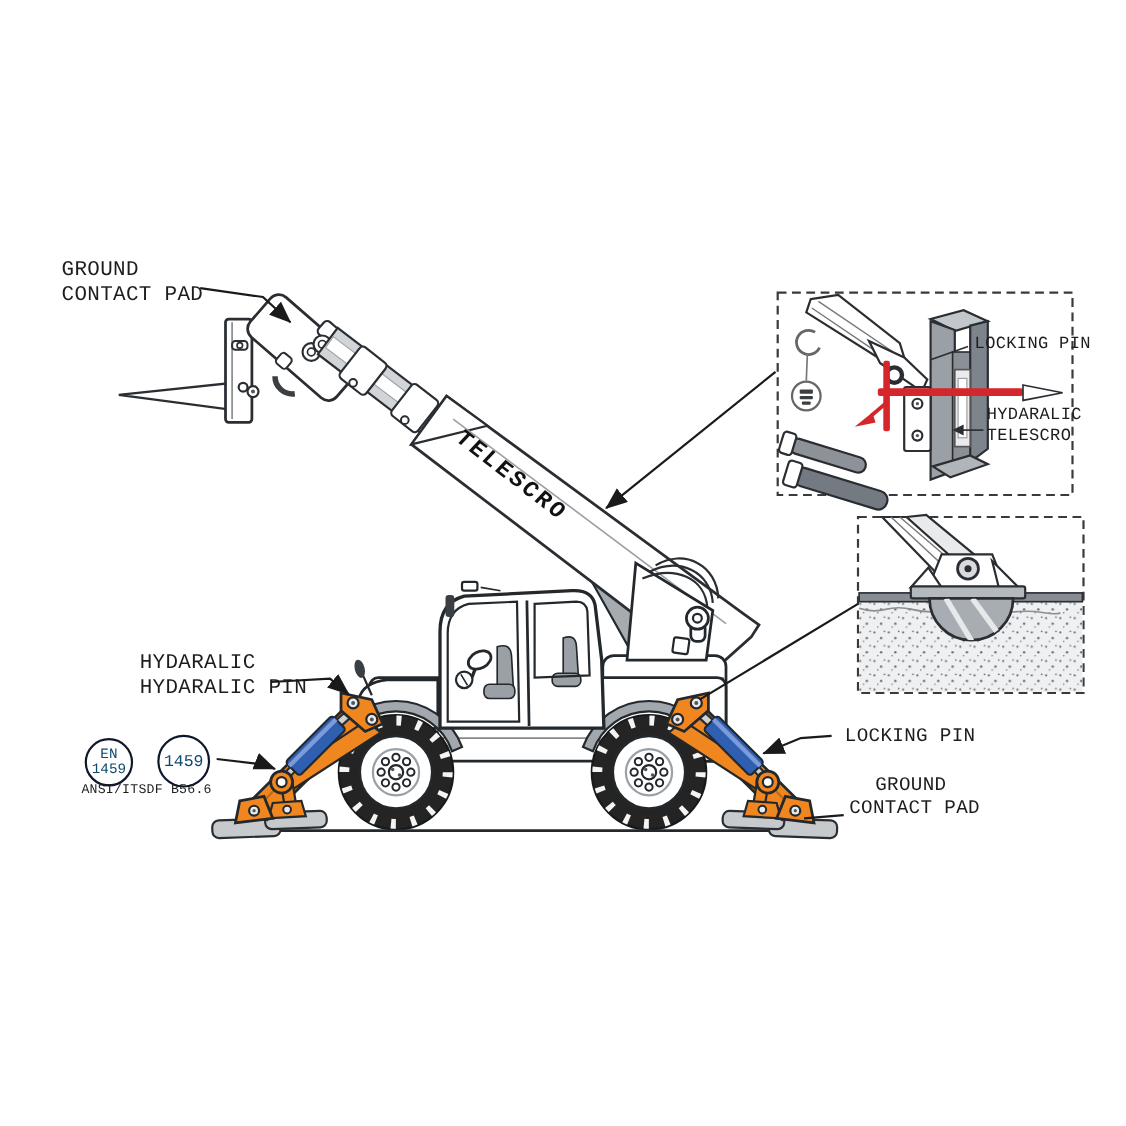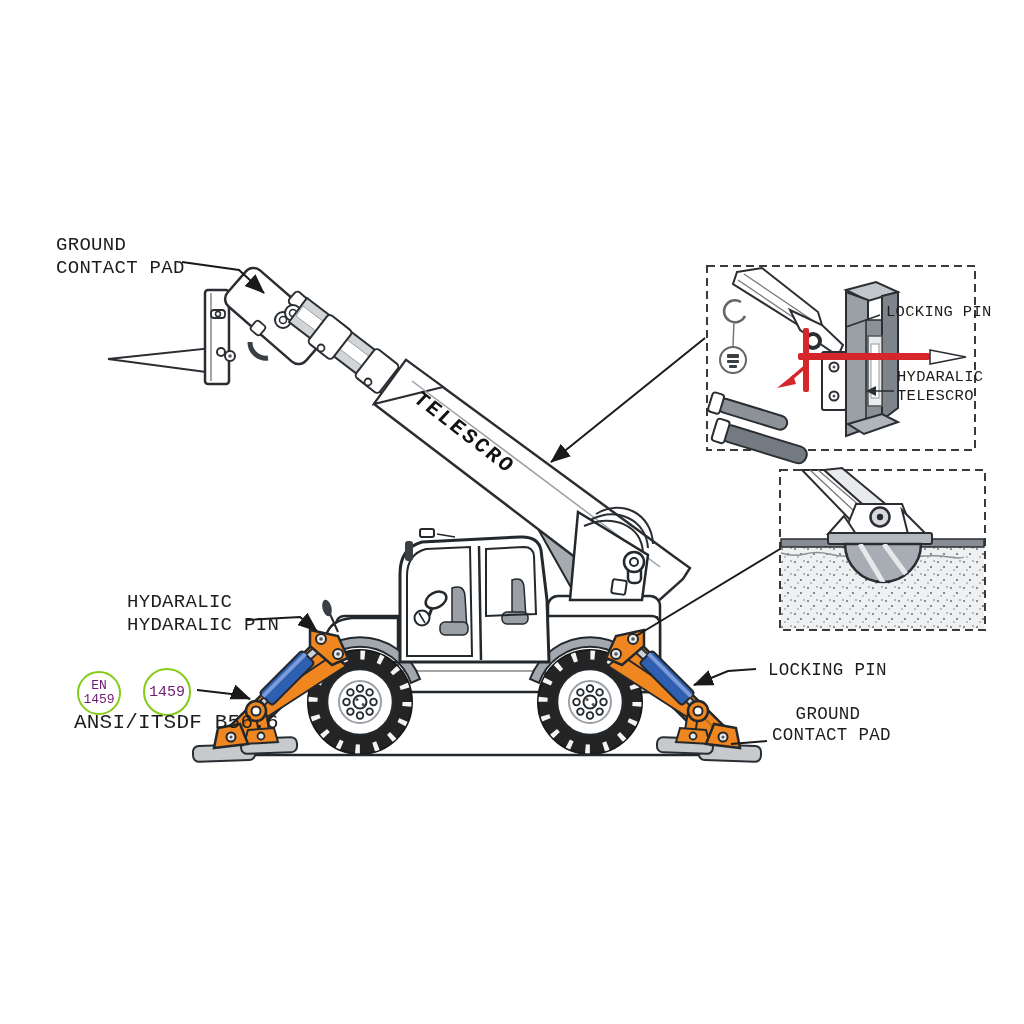--- a/index.html
+++ b/index.html
@@ -4,25 +4,25 @@
 <style>
   html,body{margin:0;padding:0;background:#ffffff;}
   #canvas{position:relative;width:1024px;height:1024px;background:#ffffff;overflow:hidden;
           font-family:Liberation Mono, monospace;}
   #scene{position:absolute;left:0;top:0;}
   .lbl{position:absolute;color:#1d1d1d;white-space:nowrap;letter-spacing:.3px;}
   .lbl .ln{display:block;}
   .big{font-size:19px;line-height:23px;}
   .mid{font-size:17.5px;line-height:21px;}
   .small{font-size:15.5px;line-height:19px;}
-  .badge{position:absolute;border:2px solid #84cc16;border-radius:50%;display:flex;
-         flex-direction:column;align-items:center;justify-content:center;color:#701a75;background:#fff;}
+  .badge{position:absolute;border:2px solid #0f172a;border-radius:50%;display:flex;
+         flex-direction:column;align-items:center;justify-content:center;color:#0c4a6e;background:#fff;}
   #badge-en{left:77px;top:671px;width:40px;height:40px;font-size:13px;line-height:14px;}
   #badge-1459{left:143px;top:668px;width:44px;height:44px;font-size:15px;}
-  #ansi{left:74px;top:711px;font-size:21px;letter-spacing:.2px;}
+  #ansi{left:74px;top:711px;font-size:12px;letter-spacing:.2px;}
   #boom-brand{left:424px;top:388px;font-size:21px;font-weight:800;letter-spacing:2.5px;color:#111;
               transform:rotate(37.5deg) skewX(-6deg);transform-origin:0 0;}
   .center{text-align:center;}
 </style>
 </head>
 <body>
 
 <div id="canvas">
 <svg id="scene" width="1024" height="1024" viewBox="0 0 1024 1024">
   <defs>

